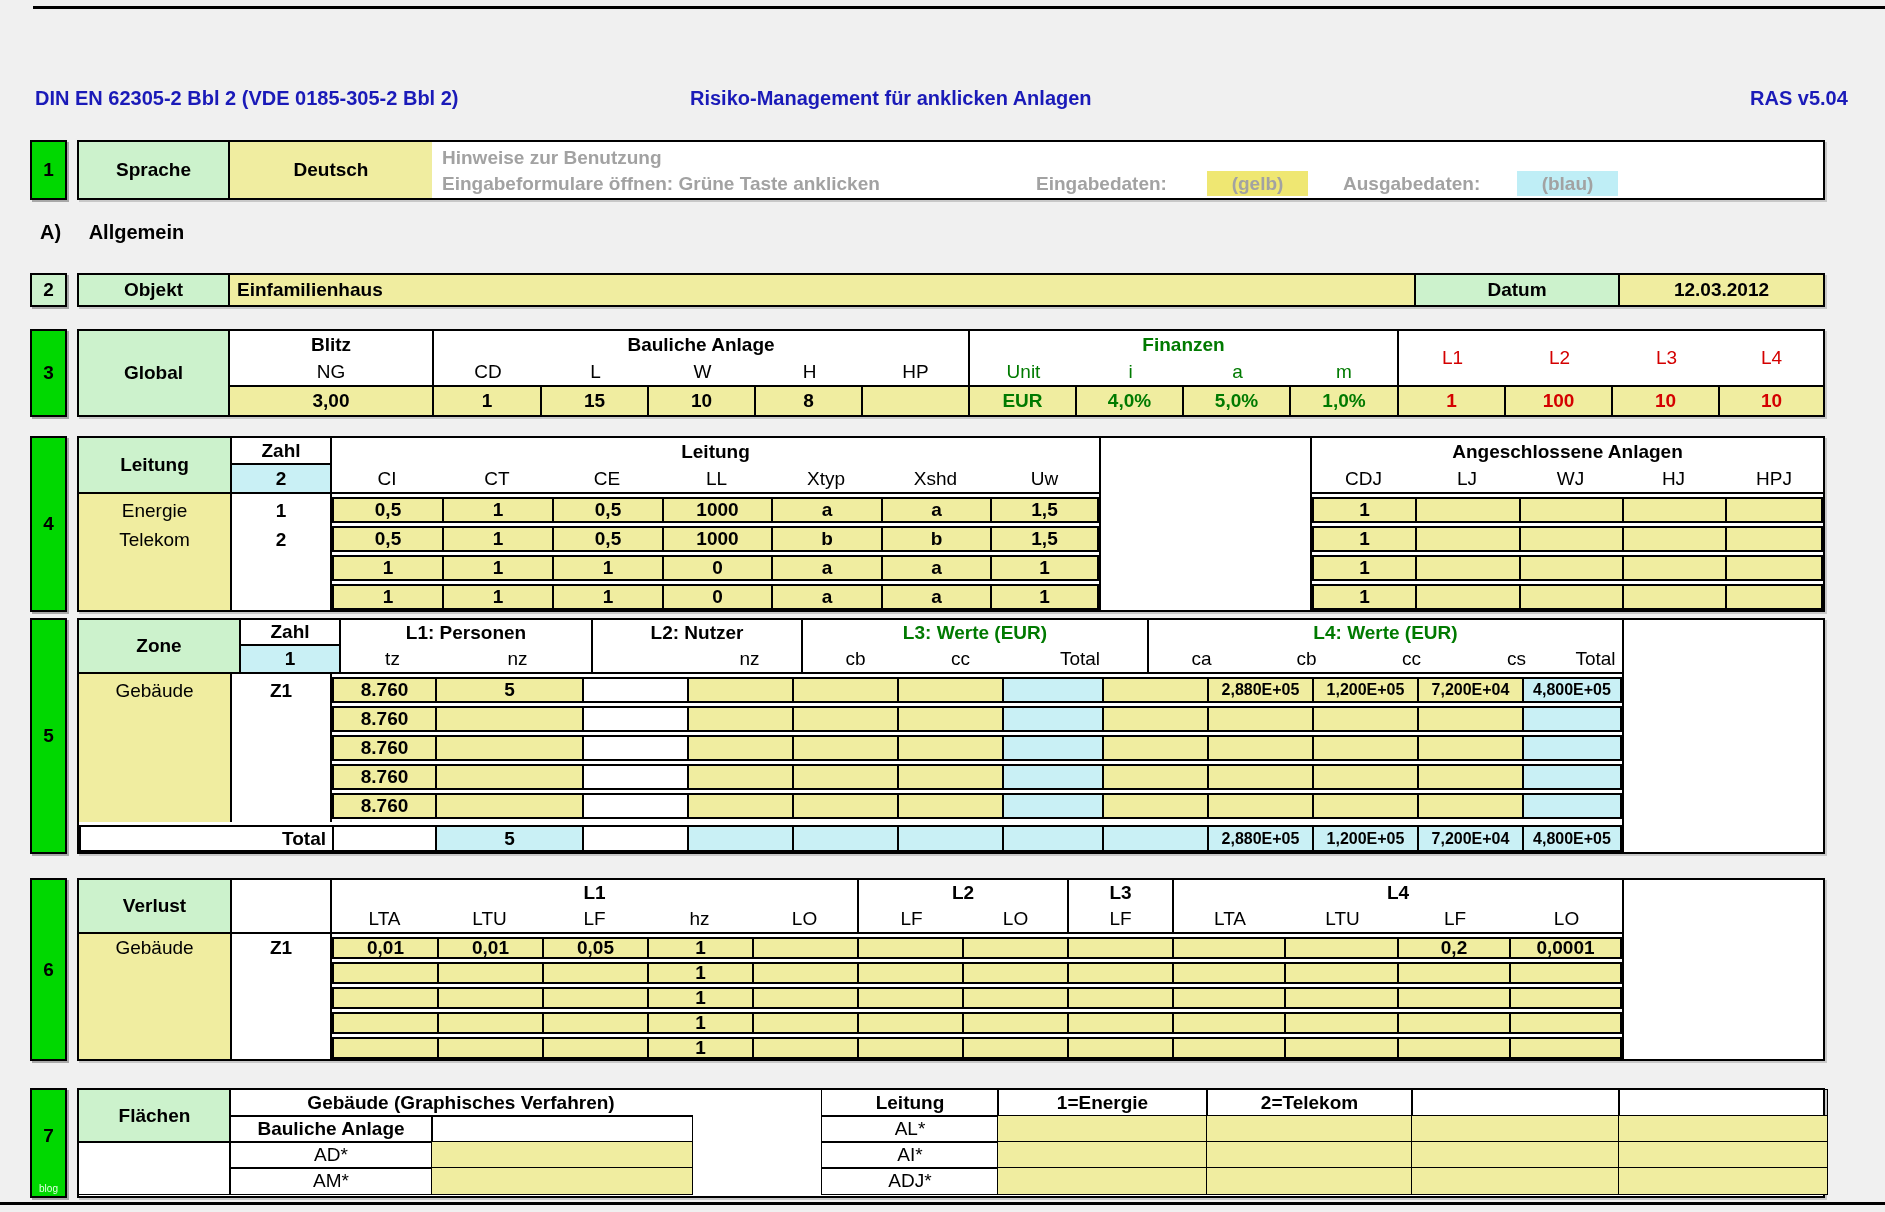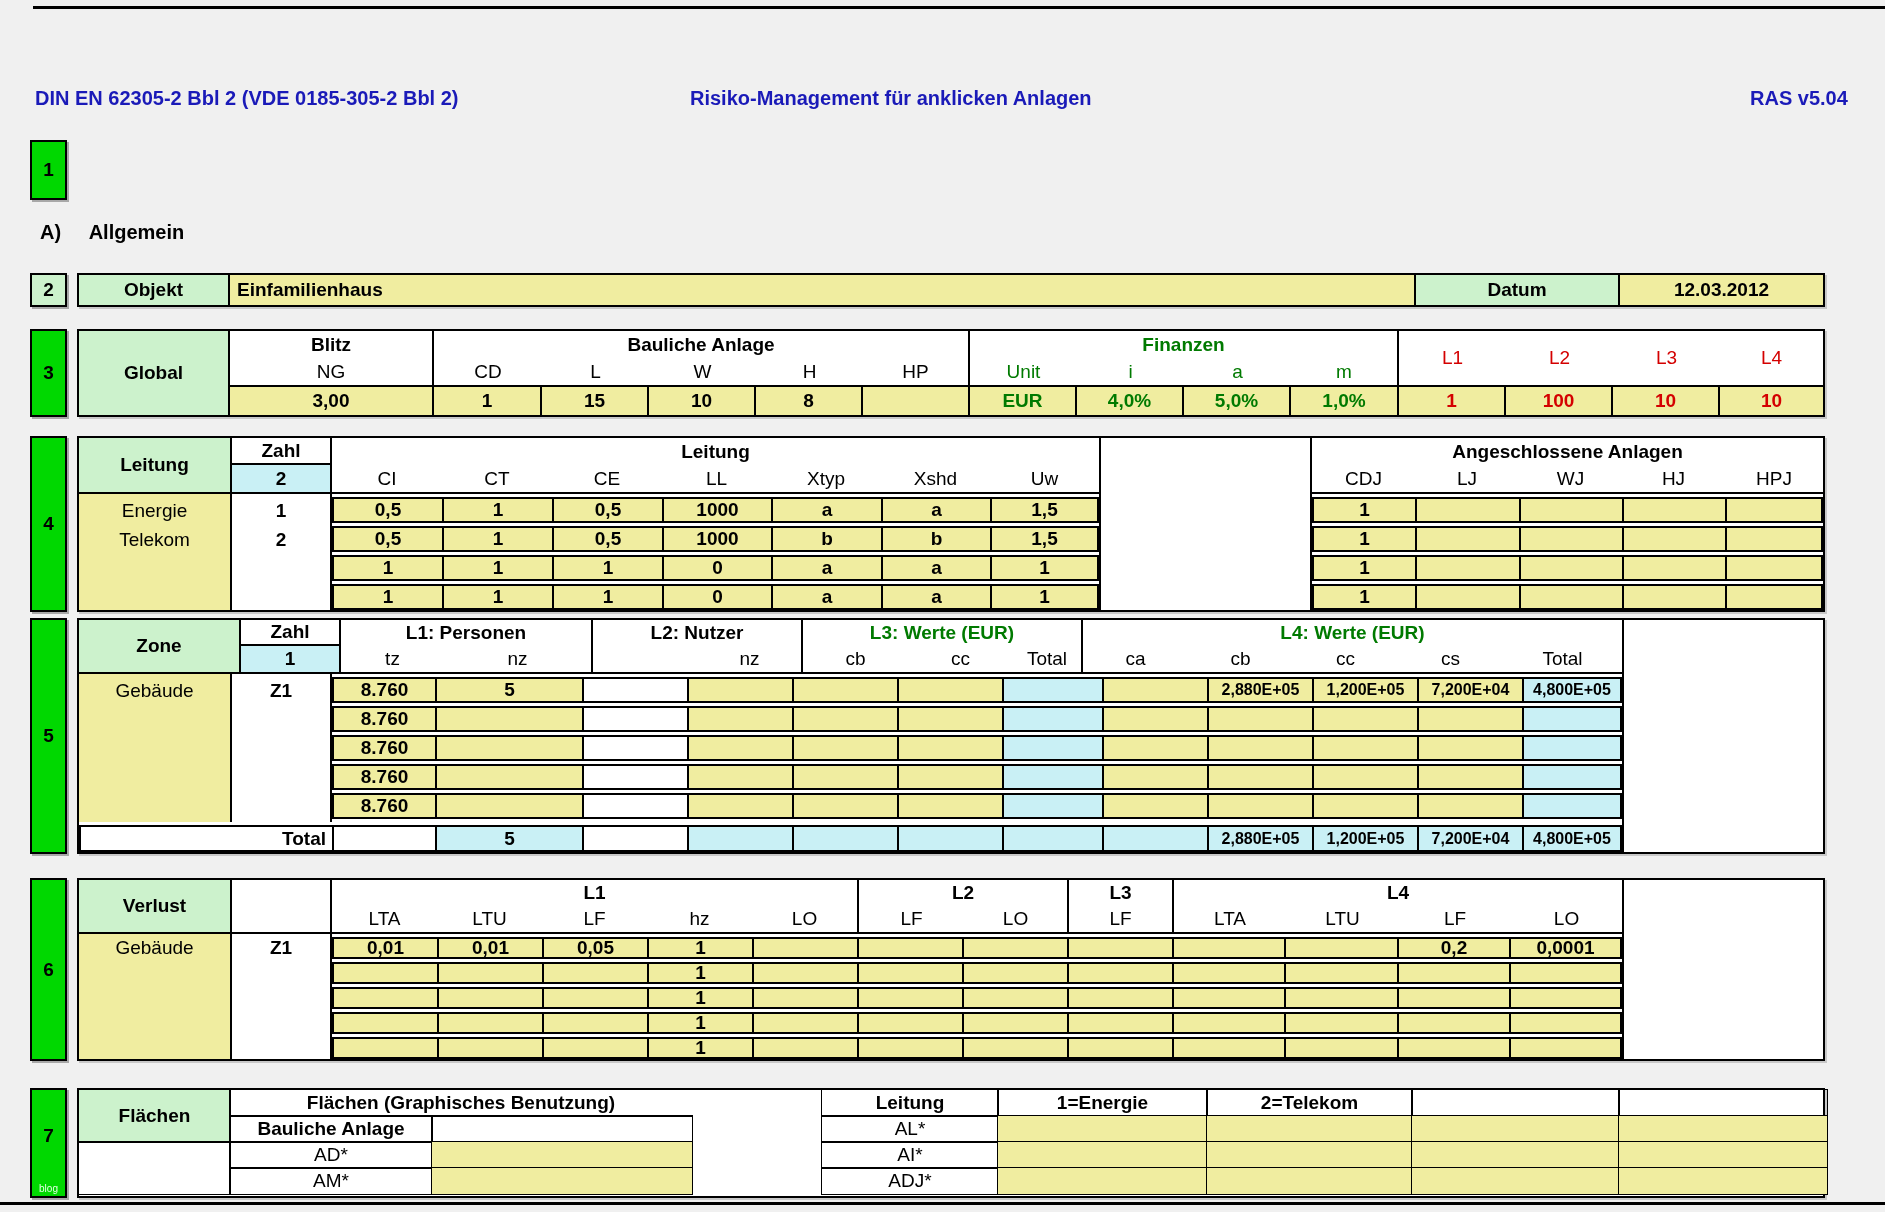--- a/index.html
+++ b/index.html
@@ -38,20 +38,32 @@
 
 <div id="sheet">
   <div class="line" style="left:33px;right:0;top:6px;height:3px"></div>
   <div class="line" style="left:0;right:0;top:1202px;height:3px"></div>
 
   <div class="t-blue" style="left:35px;top:87px">DIN EN 62305-2 Bbl 2 (VDE 0185-305-2 Bbl 2)</div>
   <div class="t-blue" style="left:690px;top:87px">Risiko-Management für anklicken Anlagen</div>
   <div class="t-blue" style="left:1750px;top:87px">RAS v5.04</div>
 
   <div class="gbtn" style="top:140px;height:60px">1</div>
+  <div class="sec" style="left:77px;top:140px;width:1748px;height:60px;position:absolute">
+    <div class="c mint bold br" style="width:151px">Sprache</div>
+    <div class="c yel bold" style="width:202px">Deutsch</div>
+    <div style="flex:1;position:relative">
+      <div class="abs gray bold" style="left:10px;top:5px;font-size:19px">Hinweise zur Benutzung</div>
+      <div class="abs gray bold" style="left:10px;top:31px;font-size:19px">Eingabeformulare öffnen: Grüne Taste anklicken</div>
+      <div class="abs gray bold" style="left:604px;top:31px;font-size:19px">Eingabedaten:</div>
+      <div class="abs gray bold" style="left:775px;top:29px;width:101px;height:25px;background:#efe772;display:flex;align-items:center;justify-content:center;font-size:19px">(gelb)</div>
+      <div class="abs gray bold" style="left:911px;top:31px;font-size:19px">Ausgabedaten:</div>
+      <div class="abs gray bold" style="left:1085px;top:29px;width:101px;height:25px;background:#bfeef6;display:flex;align-items:center;justify-content:center;font-size:19px">(blau)</div>
+    </div>
+  </div>
 
   <div class="abs" style="left:40px;top:221px;font-size:20px;font-weight:bold">
     <span>A)</span>
     <span style="margin-left:22px">Allgemein</span>
   </div>
 
   <div class="gbtn mintbtn" style="top:273px;height:34px">2</div>
   <div class="sec" style="left:77px;top:273px;width:1748px;height:34px">
     <div class="c mint bold br" style="width:151px">Objekt</div>
     <div class="c yel bold" style="width:1184px;justify-content:flex-start;padding-left:7px">Einfamilienhaus</div>
@@ -247,21 +259,21 @@
             <div class="c" style="flex:1">nz</div>
           </div>
         </div>
         <div class="grp bl" style="width:210px">
           <div class="gt">L2: Nutzer</div>
           <div class="subs">
             <div class="c" style="width:105px"></div>
             <div class="c" style="flex:1">nz</div>
           </div>
         </div>
-        <div class="grp bl" style="width:280px">
+        <div class="grp bl" style="width:346px">
           <div class="gt green">L3: Werte (EUR)</div>
           <div class="subs">
             <div class="c" style="width:105px">cb</div>
             <div class="c" style="width:105px">cc</div>
             <div class="c" style="flex:1">Total</div>
           </div>
         </div>
         <div class="grp bl" style="flex:1">
           <div class="gt green">L4: Werte (EUR)</div>
           <div class="subs">
@@ -497,21 +509,21 @@
     <div class="c wht bl" style="flex:1"></div>
   </div>
 
   <div class="gbtn" style="top:1088px;height:110px;flex-direction:column">
     <span style="flex:1;display:flex;align-items:center">7</span>
     <span style="font-size:10px;font-weight:normal;color:#e2ffe2;line-height:14px">blog</span>
   </div>
   <div class="sec" style="left:77px;top:1088px;width:1748px;height:110px">
     <div id="s7grid">
       <div class="s7c mint bold" style="grid-column:1;grid-row:1/3">Flächen</div>
-      <div class="s7c bold" style="grid-column:2/4;grid-row:1">Flächen (Graphisches Benutzung)</div>
+      <div class="s7c bold" style="grid-column:2/4;grid-row:1">Gebäude (Graphisches Verfahren)</div>
       <div style="grid-column:4;grid-row:1/5;background:#fff"></div>
       <div class="s7c bold" style="grid-column:5;grid-row:1">Leitung</div>
       <div class="s7c bold" style="grid-column:6;grid-row:1">1=Energie</div>
       <div class="s7c bold" style="grid-column:7;grid-row:1">2=Telekom</div>
       <div class="s7c" style="grid-column:8;grid-row:1"></div>
       <div class="s7c" style="grid-column:9;grid-row:1"></div>
 
       <div class="s7c bold" style="grid-column:2;grid-row:2">Bauliche Anlage</div>
       <div class="s7c" style="grid-column:3;grid-row:2"></div>
       <div class="s7c" style="grid-column:5;grid-row:2">AL*</div>

